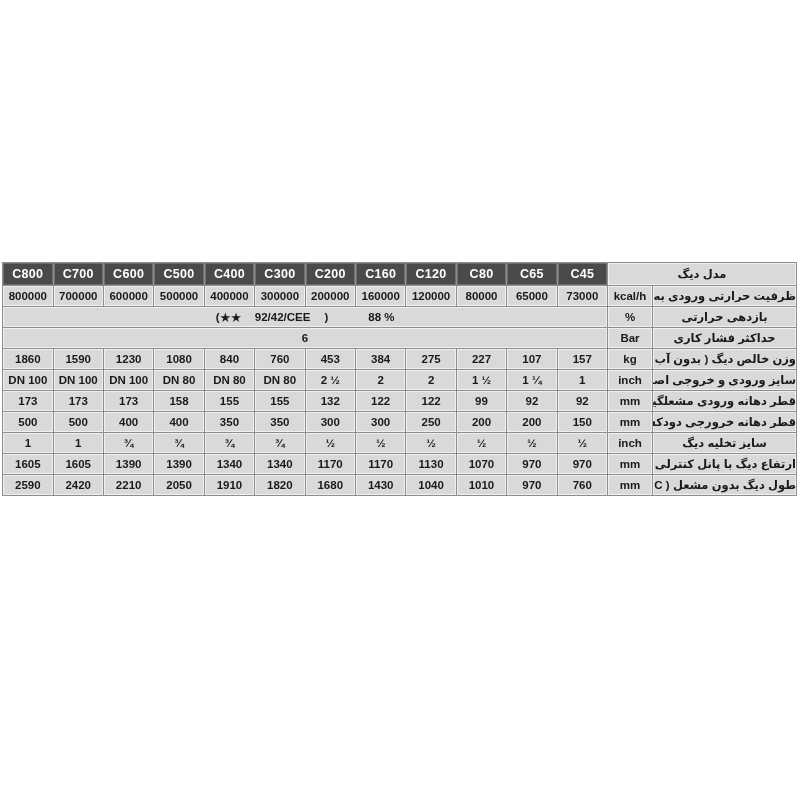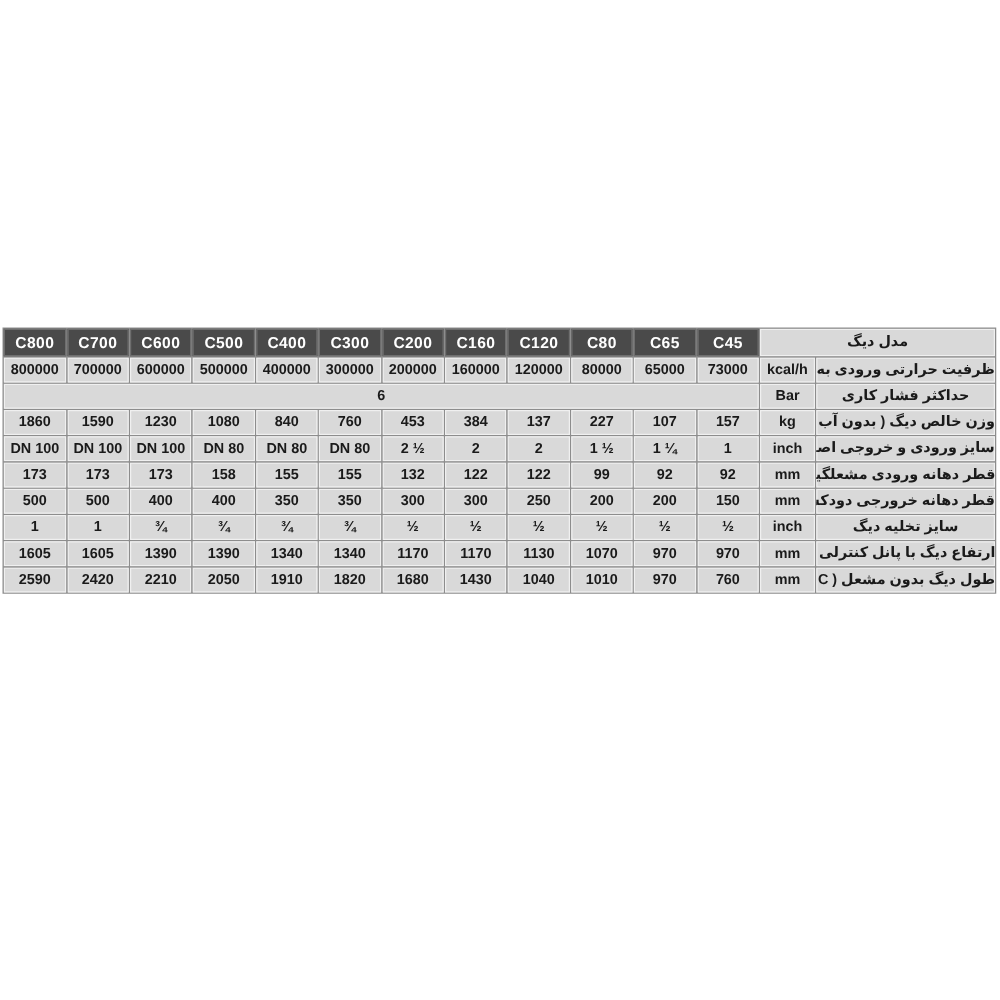--- a/index.html
+++ b/index.html
@@ -147,34 +147,39 @@
           <td class="cell">200000</td>
           <td class="cell">160000</td>
           <td class="cell">120000</td>
           <td class="cell">80000</td>
           <td class="cell">65000</td>
           <td class="cell">73000</td>
           <td class="unit">kcal/h</td>
           <td class="label">ظرفیت حرارتی ورودی به دیگ</td>
         </tr>
         <tr>
+          <td class="span-cell" colspan="12"><span>(</span><span class="stars">★★</span><span class="gap"></span><span>92/42/CEE</span><span class="gap"></span><span>)</span><span class="gap-lg"></span><span>88 %</span></td>
+          <td class="unit">%</td>
+          <td class="label">بازدهی حرارتی</td>
+        </tr>
+        <tr>
           <td class="span-cell" colspan="12">6</td>
           <td class="unit">Bar</td>
           <td class="label">حداکثر فشار کاری</td>
         </tr>
         <tr>
           <td class="cell">1860</td>
           <td class="cell">1590</td>
           <td class="cell">1230</td>
           <td class="cell">1080</td>
           <td class="cell">840</td>
           <td class="cell">760</td>
           <td class="cell">453</td>
           <td class="cell">384</td>
-          <td class="cell">137</td>
+          <td class="cell">275</td>
           <td class="cell">227</td>
           <td class="cell">107</td>
           <td class="cell">157</td>
           <td class="unit">kg</td>
           <td class="label">وزن خالص دیگ  ( بدون آب )</td>
         </tr>
         <tr>
           <td class="cell">DN 100</td>
           <td class="cell">DN 100</td>
           <td class="cell">DN 100</td>

